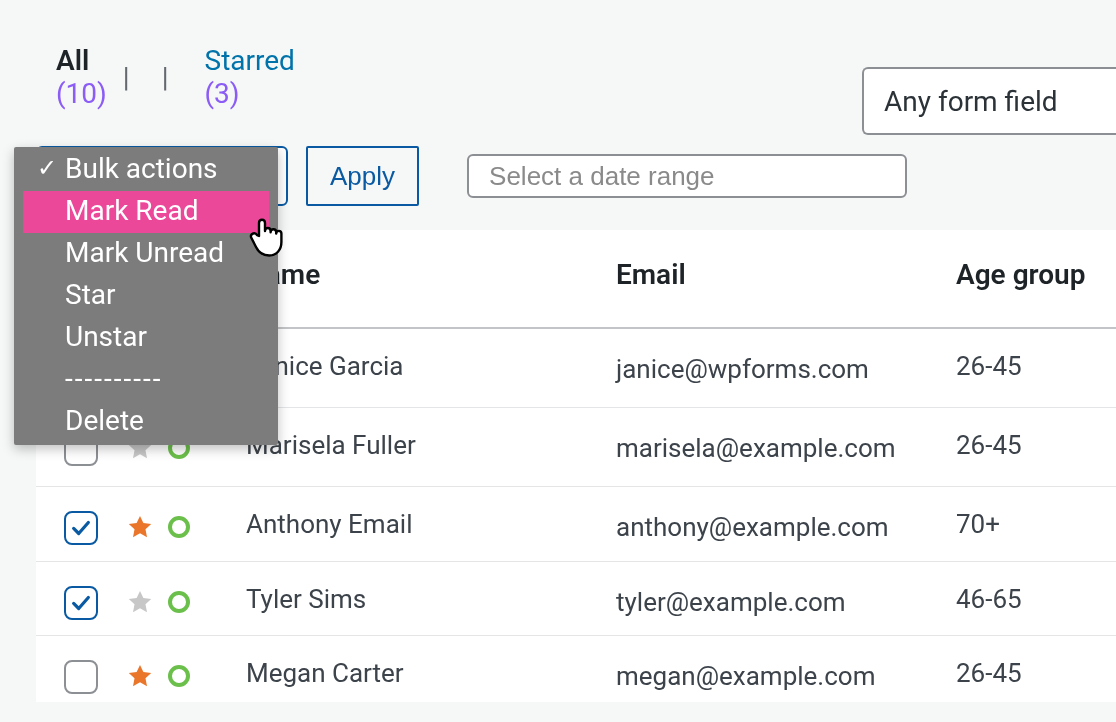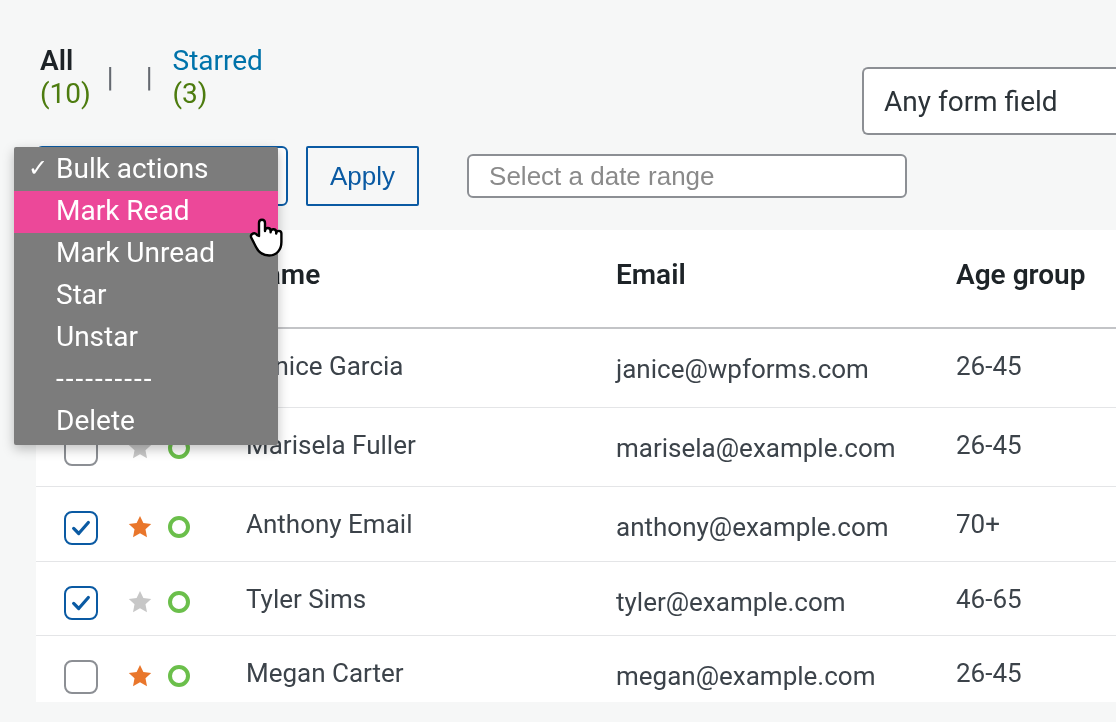--- a/index.html
+++ b/index.html
@@ -19,21 +19,21 @@
   
   .subsubsub {
     margin-top: 44px;
     font-size: 28px;
     display: flex;
     align-items: center;
     gap: 0;
   }
   .subsubsub .item { display: inline-flex; align-items: baseline; flex-direction: column; }
   .subsubsub .current { color: #1d2327; font-weight: 600; }
-  .subsubsub .count { color: #4d7c0f; margin-left: 4px; }
+  .subsubsub .count { color: #8b5cf6; margin-left: 20px; }
   .subsubsub .sep { color: #646970; margin: 0 16px; }
   
   .toolbar {
     margin-top: 36px;
     display: flex;
     align-items: center;
     gap: 18px;
     position: relative;
   }
   .select-bulk {
@@ -94,21 +94,21 @@
     top: 103px;
     left: 14px;
     width: 264px;
     background: #7c7c7c;
     color: #fff;
     font-size: 28px;
     line-height: 1;
     border-radius: 2px;
     box-shadow: 0 4px 12px rgba(0,0,0,.25);
     z-index: 20;
-    padding: 2px 0;
+    padding: 2px 9px;
   }
   .bulk-menu .mi {
     padding: 6px 14px 8px 42px;
     position: relative;
     white-space: nowrap;
     cursor: pointer;
   }
   .bulk-menu .mi.header { padding-left: 42px; }
   .bulk-menu .mi.header::before {
     content: "✓";

